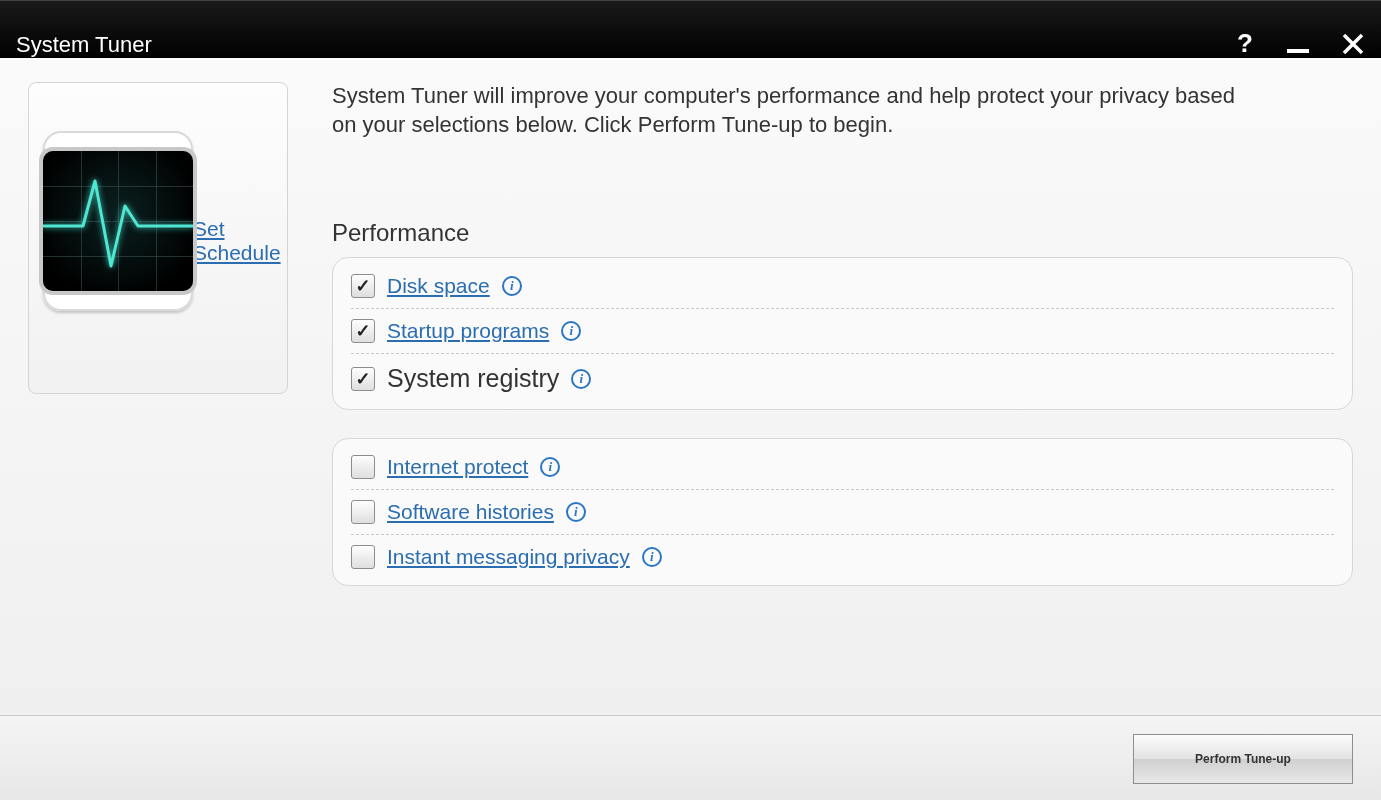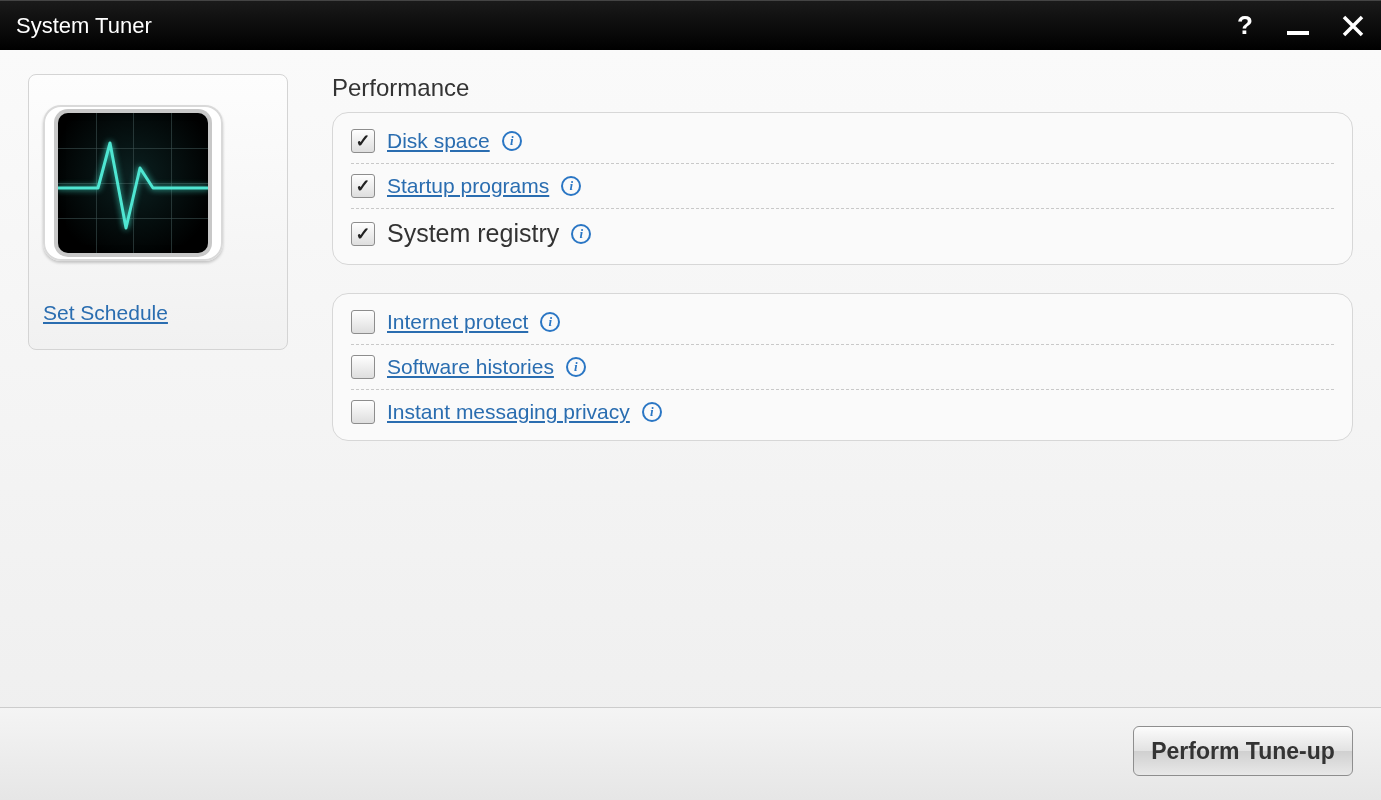--- a/index.html
+++ b/index.html
@@ -4,25 +4,25 @@
 <style>
 * { margin: 0; padding: 0; box-sizing: border-box; }
 body {
   font-family: "Segoe UI", Tahoma, Arial, sans-serif;
   background: #ececec;
   width: 1381px;
   height: 800px;
   overflow: hidden;
 }
 .titlebar {
-  height: 50px;
+  height: 58px;
   background: linear-gradient(to bottom, #1a1a1a 0%, #000 100%);
   color: #fff;
   display: flex;
-  align-items: center;
+  align-items: flex-end;
   padding: 0 16px;
   border-top: 1px solid #444;
 }
 .titlebar-title {
   font-size: 22px;
   font-weight: 400;
   flex: 1;
 }
 .titlebar-buttons {
   display: flex;
@@ -46,23 +46,23 @@
   display: flex;
   padding: 24px 28px 0 28px;
   flex: 1;
 }
 .side-panel {
   width: 260px;
   border: 1px solid #d4d4d4;
   border-radius: 8px;
   background: linear-gradient(to bottom, #fdfdfd, #f1f1f1);
   display: flex;
-  flex-direction: column;
+  align-items: center;
   padding: 30px 14px 24px 14px;
-  height: 276px;
+  height: 312px;
 }
 .monitor-icon {
   width: 180px;
   height: 180px;
   border-radius: 18px;
   background: #fff;
   box-shadow: 0 2px 3px rgba(0,0,0,.2), inset 0 0 0 2px #d9d9d9;
   display: flex;
   align-items: center;
   justify-content: center;
@@ -174,23 +174,23 @@
   padding: 18px 28px 24px 28px;
   display: flex;
   justify-content: flex-end;
   gap: 22px;
   background: linear-gradient(to bottom, #f4f4f4, #e6e6e6);
 }
 .btn {
   min-width: 220px;
   height: 50px;
   border: 1px solid #8e8e8e;
-  border-radius: 6px;
+  border-radius: 0;
   background: linear-gradient(to bottom, #fcfcfc 0%, #e2e2e2 50%, #d0d0d0 51%, #e8e8e8 100%);
-  font-size: 23px;
+  font-size: 12px;
   font-weight: bold;
   color: #333;
   cursor: pointer;
   display: flex;
   align-items: center;
   justify-content: center;
 }
 </style>
 </head>
 <body>
@@ -230,20 +230,21 @@
           <div class="grid-line-h" style="top:75%"></div>
           <svg class="pulse-line" viewBox="0 0 150 140" preserveAspectRatio="none">
             <polyline points="0,75 40,75 52,30 68,115 82,55 95,75 150,75" fill="none" stroke="#4fe6d2" stroke-width="3" stroke-linejoin="round" stroke-linecap="round" style="filter:drop-shadow(0 0 3px #3fd8c4)"></polyline>
           </svg>
         </div>
       </div>
       <a class="schedule-link">Set Schedule</a>
     </div>
 
     <div class="content-col">
+      <p class="intro-text">System Tuner will improve your computer's performance and help protect your privacy based on your selections below. Click Perform Tune-up to begin.</p>
 
       <div class="section-heading">Performance</div>
       <div class="group-box">
         <div class="option-row">
           <div class="chk checked"></div>
           <span class="opt-link">Disk space</span>
           <div class="info-icon">i</div>
         </div>
         <div class="option-row">
           <div class="chk checked"></div>

